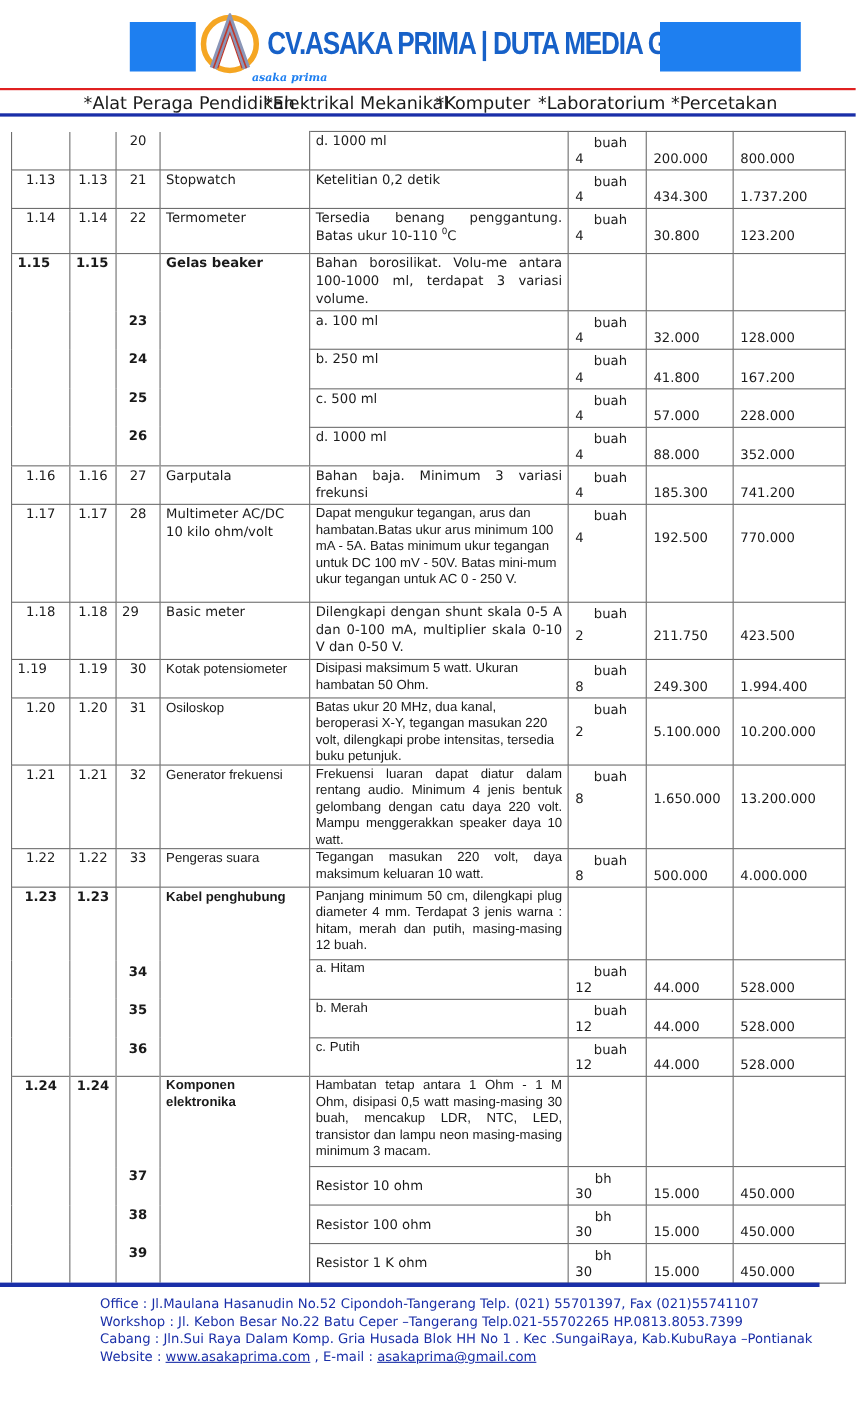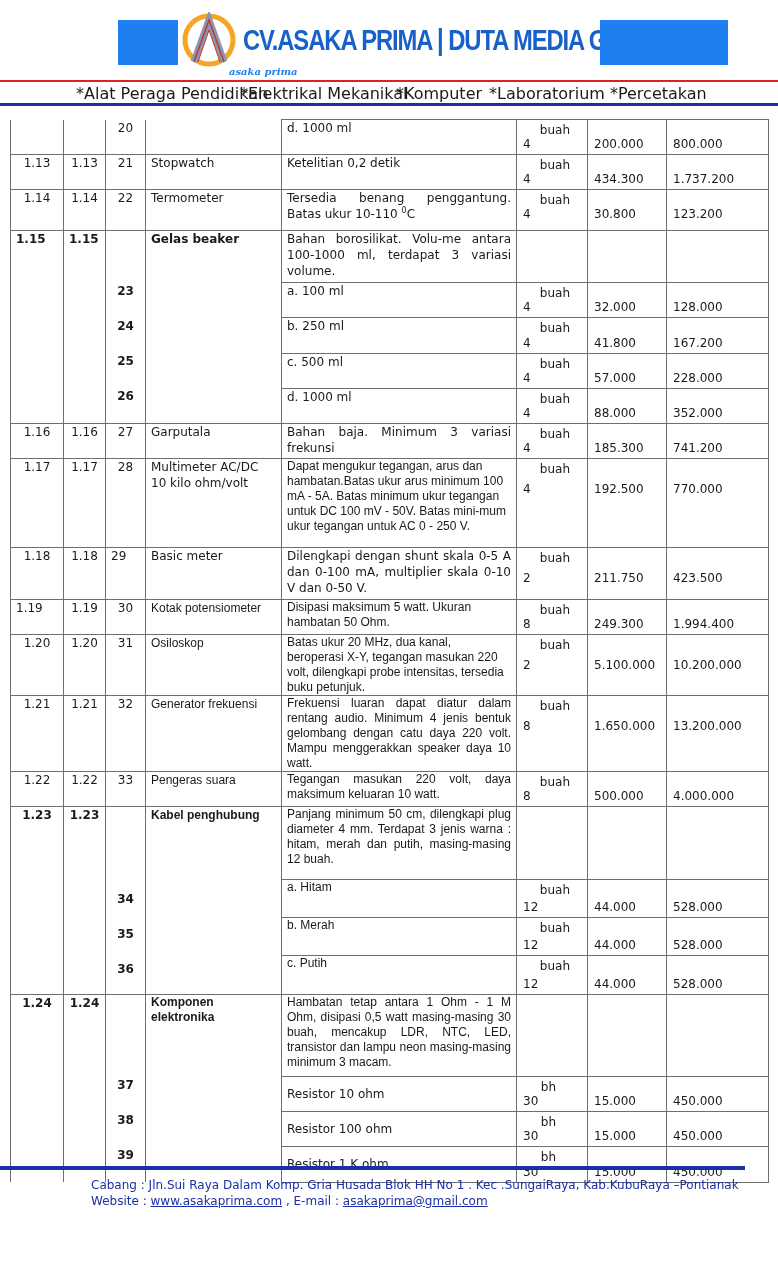--- a/index.html
+++ b/index.html
@@ -329,21 +329,21 @@
           <span class="bot">500.000</span>
         </td>
       <td class="money">
           <span class="bot">4.000.000</span>
         </td>
     </tr>
 
     <tr style="height:66px">
       <td class="num nob" rowspan="4" style="text-align:center">1.23</td>
       <td class="num nob" rowspan="4">1.23</td>
-      <td class="no nob" rowspan="4" style="padding-top:16px">
+      <td class="no nob" rowspan="4" style="padding-top:0">
         <div style="height:66px"></div>
         <div style="height:35px;padding-top:2px">34</div>
         <div style="height:35px;padding-top:2px">35</div>
         <div style="height:35px;padding-top:2px">36</div>
       </td>
       <td class="num left nob" rowspan="4" style="font-family:'Liberation Sans',sans-serif">Kabel penghubung</td>
       <td class="spec arial">Panjang minimum 50 cm, dilengkapi plug diameter 4 mm. Terdapat 3 jenis warna : hitam, merah dan putih, masing-masing 12 buah.</td>
       <td></td>
       <td></td>
       <td></td>
@@ -440,15 +440,17 @@
         </td>
       <td class="money">
           <span class="bot">450.000</span>
         </td>
     </tr>
   </tbody>
 </table>
 
 <div class="foot-rule"></div>
 <div class="footer">
+  <div>Office : Jl.Maulana Hasanudin No.52 Cipondoh-Tangerang Telp. (021) 55701397, Fax  (021)55741107</div>
+  <div>Workshop  : Jl. Kebon Besar No.22 Batu Ceper –Tangerang Telp.021-55702265  HP.0813.8053.7399</div>
   <div>Cabang : Jln.Sui Raya Dalam Komp. Gria Husada Blok HH No 1 . Kec .SungaiRaya,  Kab.KubuRaya –Pontianak</div>
   <div><span>Website : </span><a>www.asakaprima.com</a><span> , E-mail : </span><a>asakaprima@gmail.com</a></div>
 </div>
 
 </body></html>

